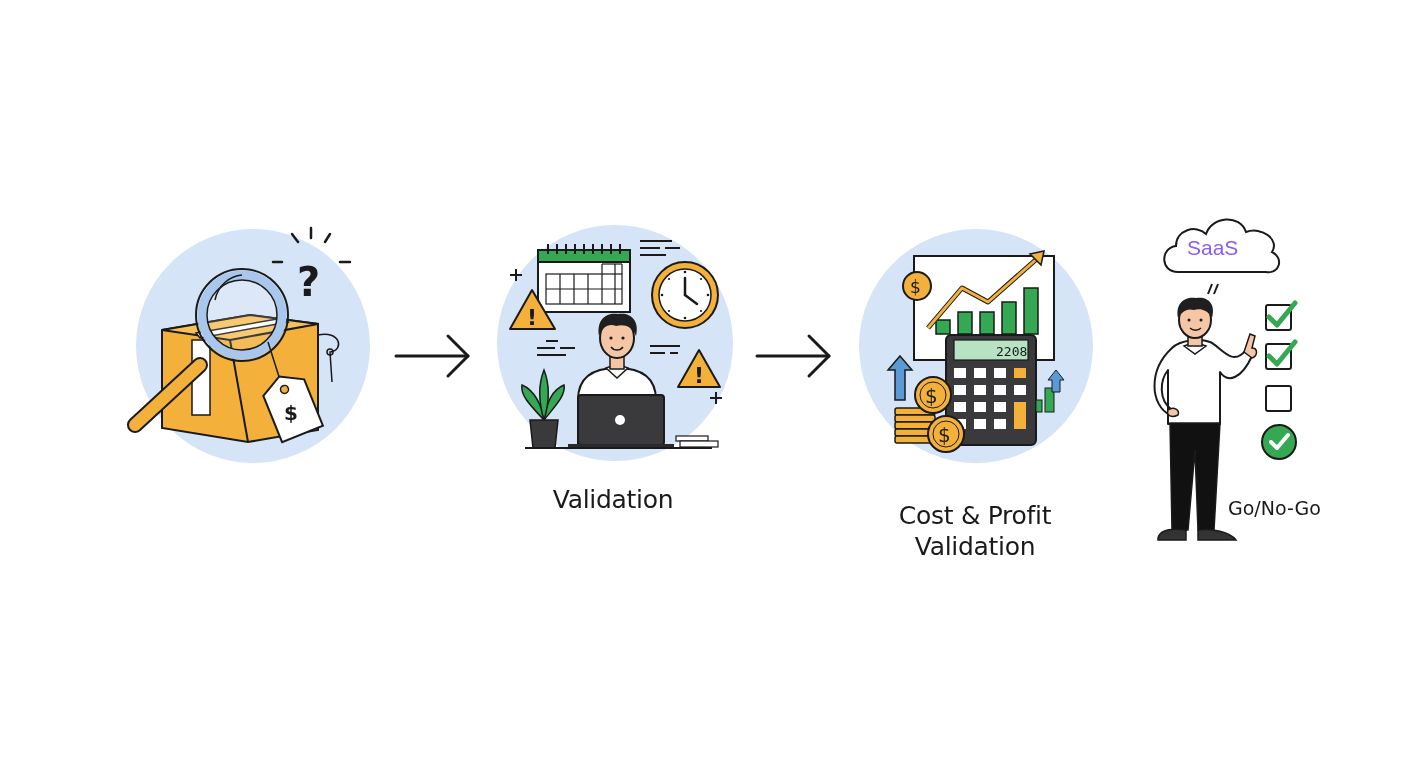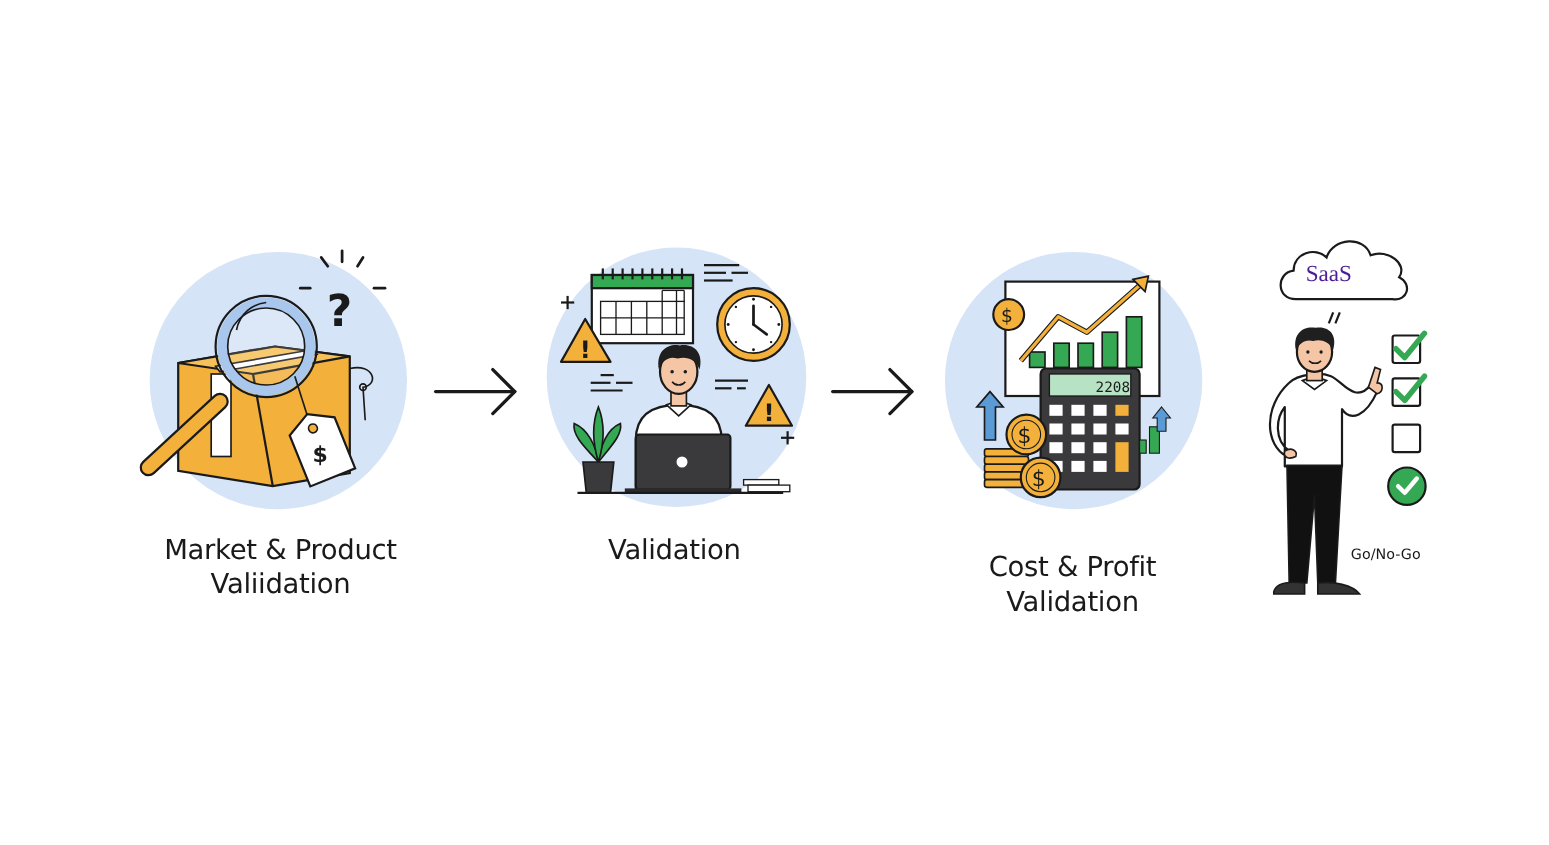--- a/index.html
+++ b/index.html
@@ -3,22 +3,22 @@
   <meta charset="utf-8">
   <style>
     html, body { margin: 0; padding: 0; background: #ffffff; }
     body { width: 1408px; height: 768px; position: relative; overflow: hidden; font-family: "DejaVu Sans", sans-serif; }
     .stage { position: absolute; }
     .label {
       position: absolute; text-align: center; color: #1a1a1a;
       font-family: "DejaVu Sans", sans-serif; font-size: 25px; line-height: 31px; letter-spacing: -0.3px;
     }
     .label span { display: block; }
-    .golabel { position: absolute; font-family: "DejaVu Sans", sans-serif; font-size: 13px; color: #1a1a1a; }
-    .saas { position: absolute; font-family: Liberation Serif, serif; font-size: 21px; color: #4c1d95; }
+    .golabel { position: absolute; font-family: "DejaVu Sans", sans-serif; font-size: 19px; color: #1a1a1a; }
+    .saas { position: absolute; font-family: Liberation Sans, sans-serif; font-size: 21px; color: #8b5cf6; }
     .calcdisp { font-family: "DejaVu Sans Mono", monospace; }
   </style>
 </head>
 <body>
 
 <div class="stage" style="left:120px;top:220px;width:270px;height:340px;">
   <svg width="270" height="250" viewBox="120 220 270 250" style="position:absolute;left:0;top:0;">
     <circle cx="253" cy="346" r="117" fill="#d6e4f7"></circle>
 
     <g stroke="#1a1a1a" stroke-width="2.5" stroke-linecap="round">
@@ -46,24 +46,20 @@
     <circle cx="242" cy="315" r="35" fill="none" stroke="#1a1a1a" stroke-width="1.5"></circle>
     <path d="M215,300 C218,285 230,276 242,275" fill="none" stroke="#1a1a1a" stroke-width="1.5"></path>
 
     <line x1="268" y1="342" x2="281" y2="383" stroke="#1a1a1a" stroke-width="1.5"></line>
     <g transform="rotate(-22 292 408)">
       <path d="M270,386 L292,374 L314,386 L314,436 L270,436 Z" fill="#ffffff" stroke="#1a1a1a" stroke-width="2"></path>
       <circle cx="292" cy="388" r="4" fill="#f3b13b" stroke="#1a1a1a" stroke-width="1.5"></circle>
     </g>
     <text x="284" y="420" font-family="DejaVu Sans, sans-serif" font-weight="bold" font-size="20" fill="#1a1a1a">$</text>
   </svg>
-  <div class="label" style="left:0;top:264px;width:270px;">
-    <span>Market &amp; Product</span>
-    <span>Valiidation</span>
-  </div>
 </div>
 
 <svg style="position:absolute;left:392px;top:330px;" width="82" height="50" viewBox="0 0 82 50">
   <line x1="4" y1="26" x2="76" y2="26" stroke="#1a1a1a" stroke-width="3" stroke-linecap="round"></line>
   <polyline points="56,6 76,26 56,46" fill="none" stroke="#1a1a1a" stroke-width="3" stroke-linecap="round" stroke-linejoin="round"></polyline>
 </svg>
 
 <div class="stage" style="left:480px;top:220px;width:270px;height:340px;">
   <svg width="270" height="250" viewBox="480 220 270 250" style="position:absolute;left:0;top:0;">
     <circle cx="615" cy="343" r="118" fill="#d6e4f7"></circle>

